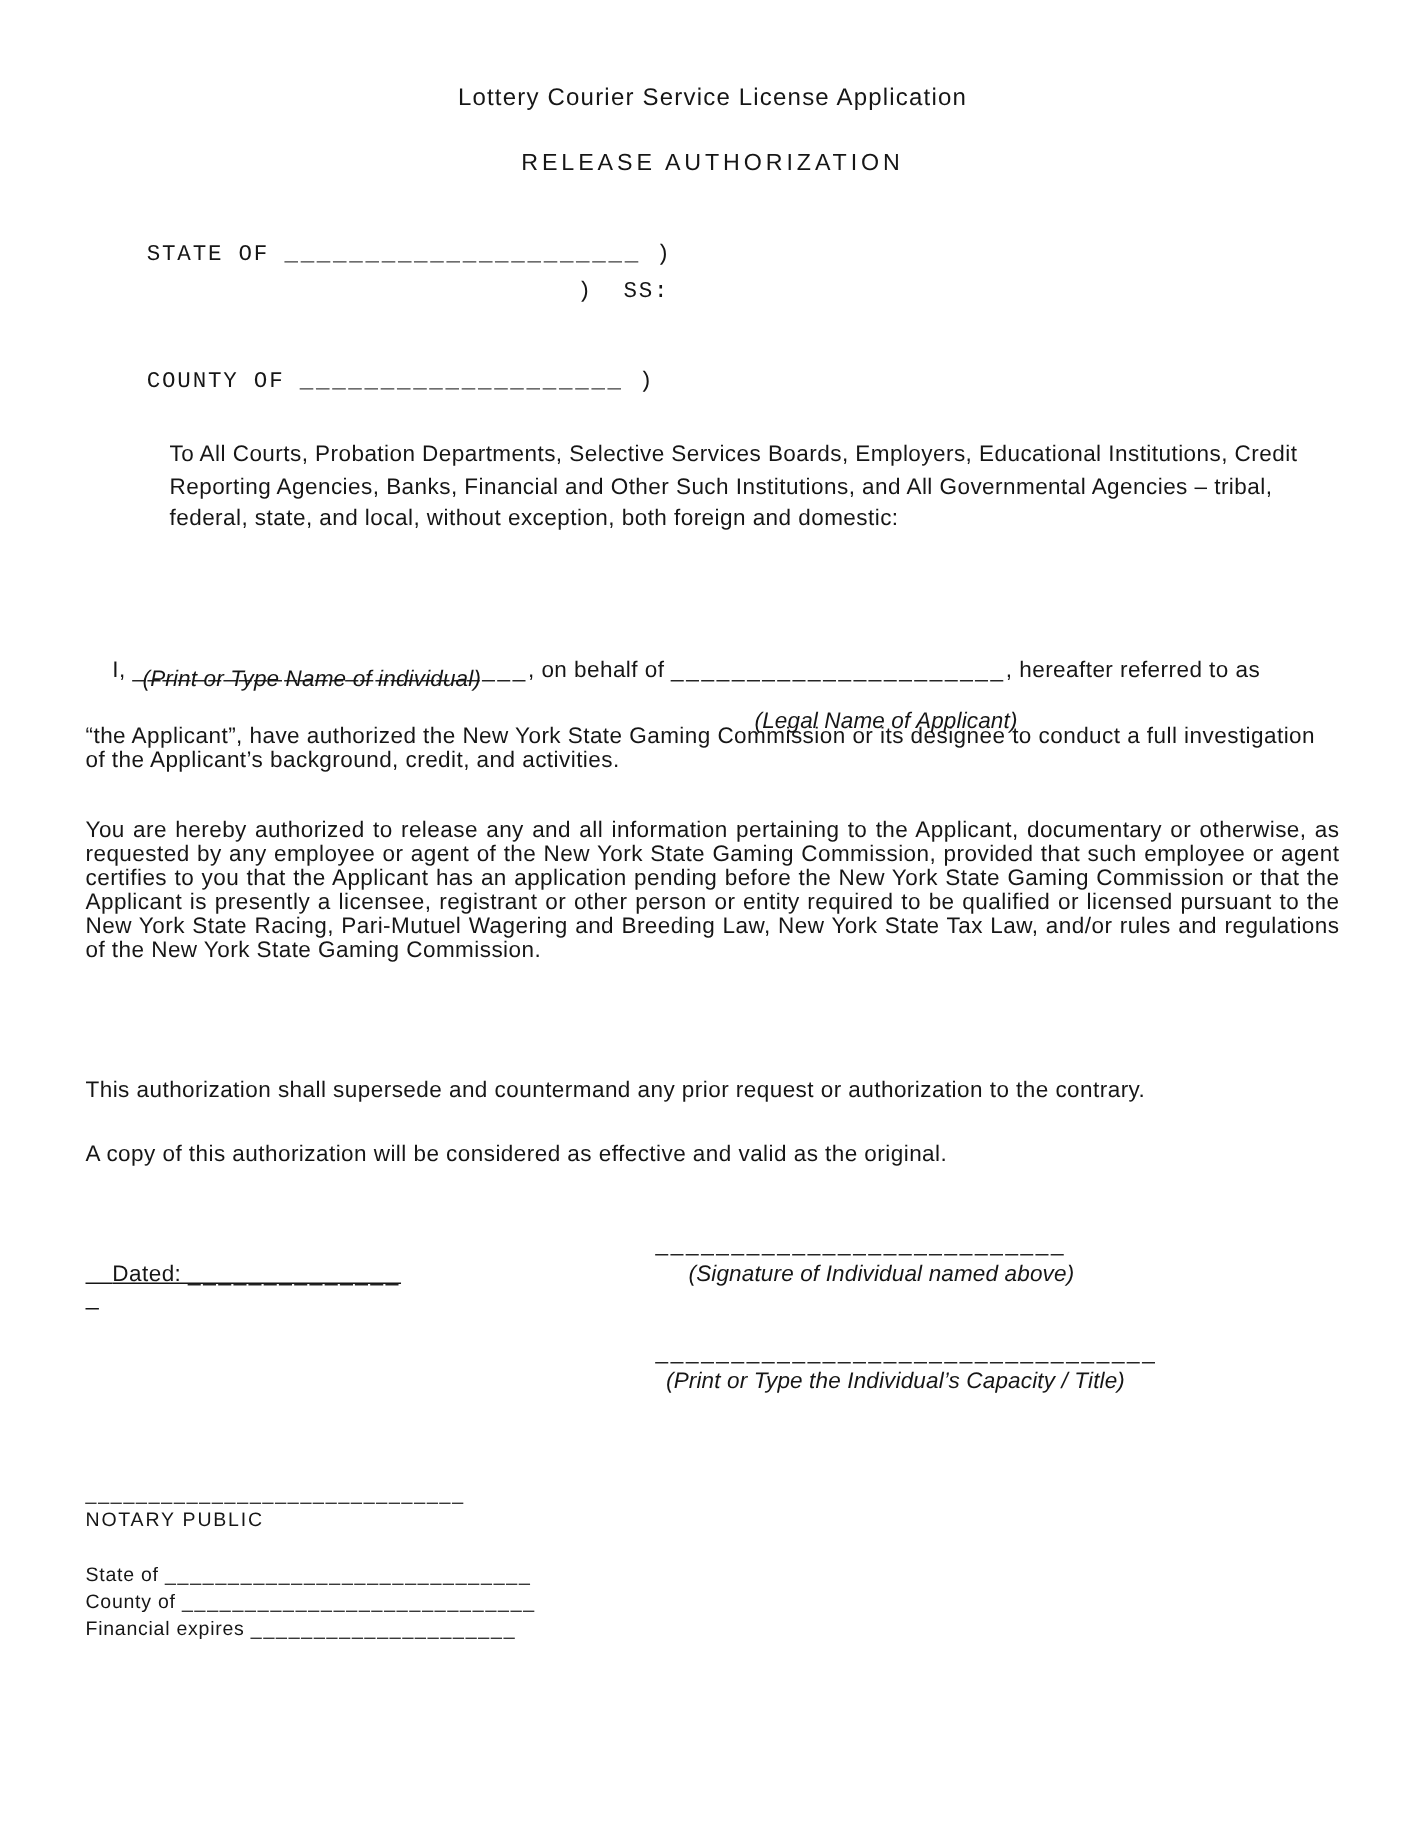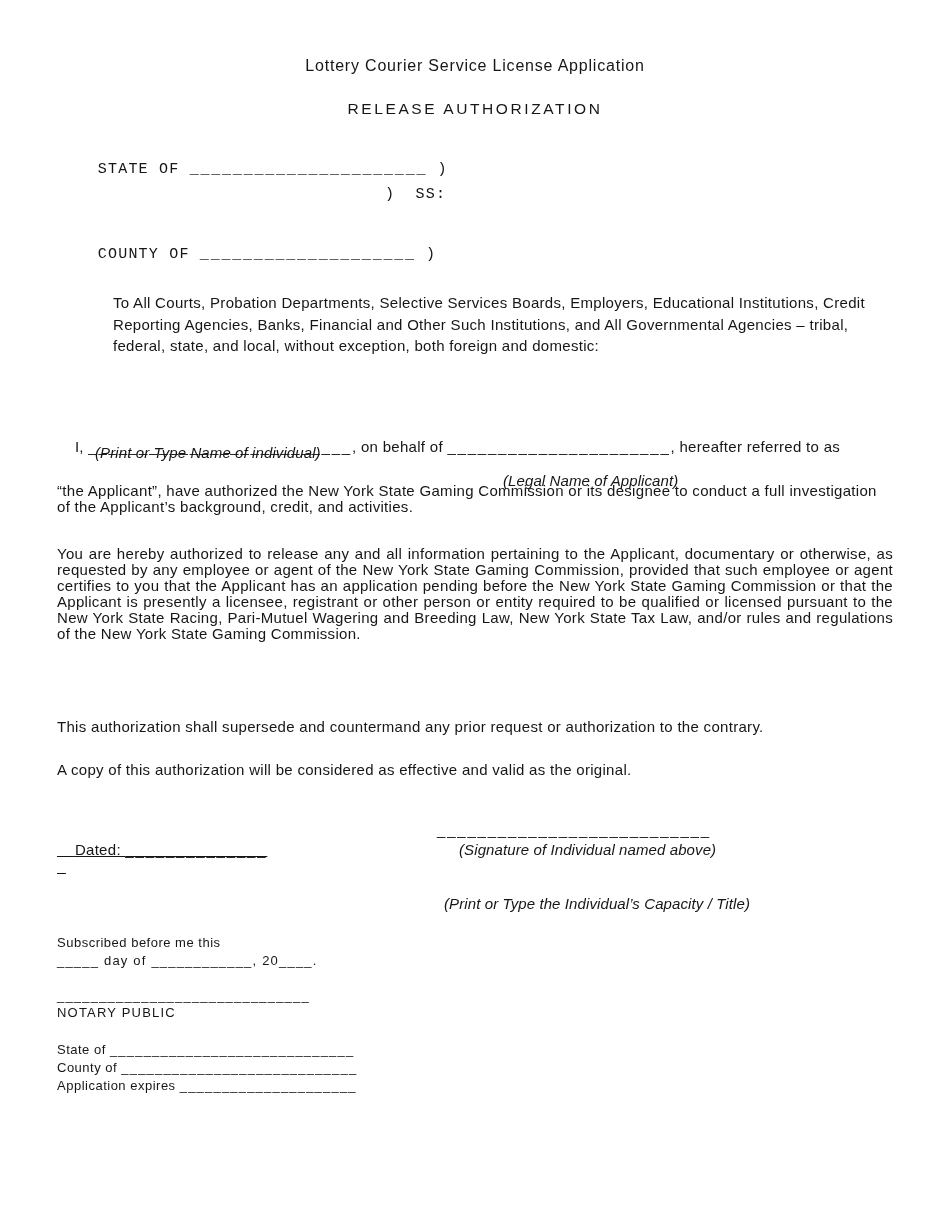--- a/index.html
+++ b/index.html
@@ -61,36 +61,33 @@
 
   <div class="abs pre" style="top:824px; left:57px;text-decoration:underline;">
     <span>Dated: </span><span class="blank">______________</span>
   </div>
   <div class="abs" style="top:821px; left:437px;">
     <div class="blank">___________________________</div>
     <div class="caption" style="margin:3px 0 0 22px;">(Signature of Individual named above)</div>
   </div>
 
   <div class="abs" style="top:893px; left:437px;">
+    <div class="blank">_________________________________</div>
     <div class="caption" style="margin:2px 0 0 7px;">(Print or Type the Individual’s Capacity / Title)</div>
   </div>
 
-  <div class="abs small lh18" style="top:934px; left:57px;">
-    <div>Subscribed before me this</div>
-    <div class="pre blank-sm">_____ day of ____________, 20____.</div>
-  </div>
 
   <div class="abs small lh16" style="top:988px; left:57px;">
     <div class="blank-sm">______________________________</div>
     <div style="letter-spacing:1.2px;">NOTARY PUBLIC</div>
   </div>
 
   <div class="abs small lh18" style="top:1041px; left:57px;">
     <div class="pre"><span>State of </span><span class="blank-sm">_____________________________</span></div>
     <div class="pre"><span>County of </span><span class="blank-sm">____________________________</span></div>
-    <div class="pre"><span>Application expires </span><span class="blank-sm">_____________________</span></div>
+    <div class="pre"><span>Financial expires </span><span class="blank-sm">_____________________</span></div>
   </div>
 
   <div class="abs footer-text" style="top:1168px; left:57px;">Initials______</div>
   <div class="abs center footer-text" style="top:1168px;">20</div>
   <div class="abs footer-text" style="top:1168px; right:57px;">Version #2019</div>
 
 </div>
 
 </body></html>

